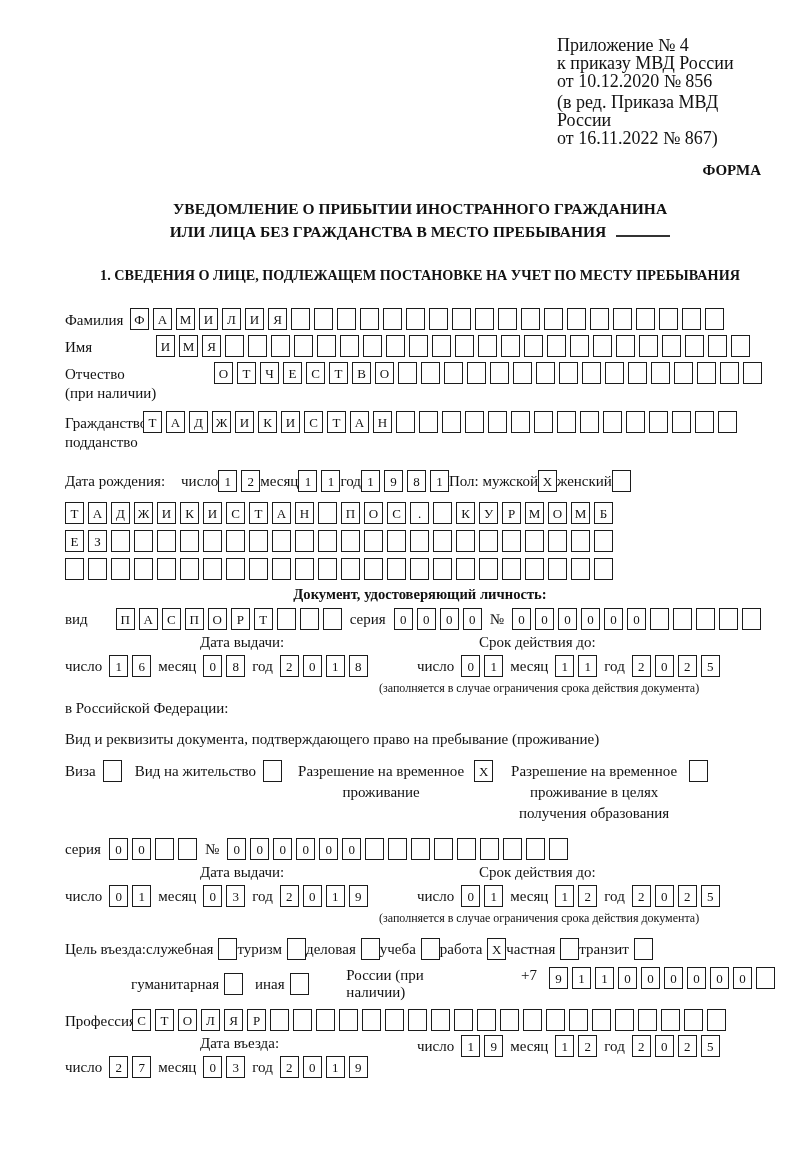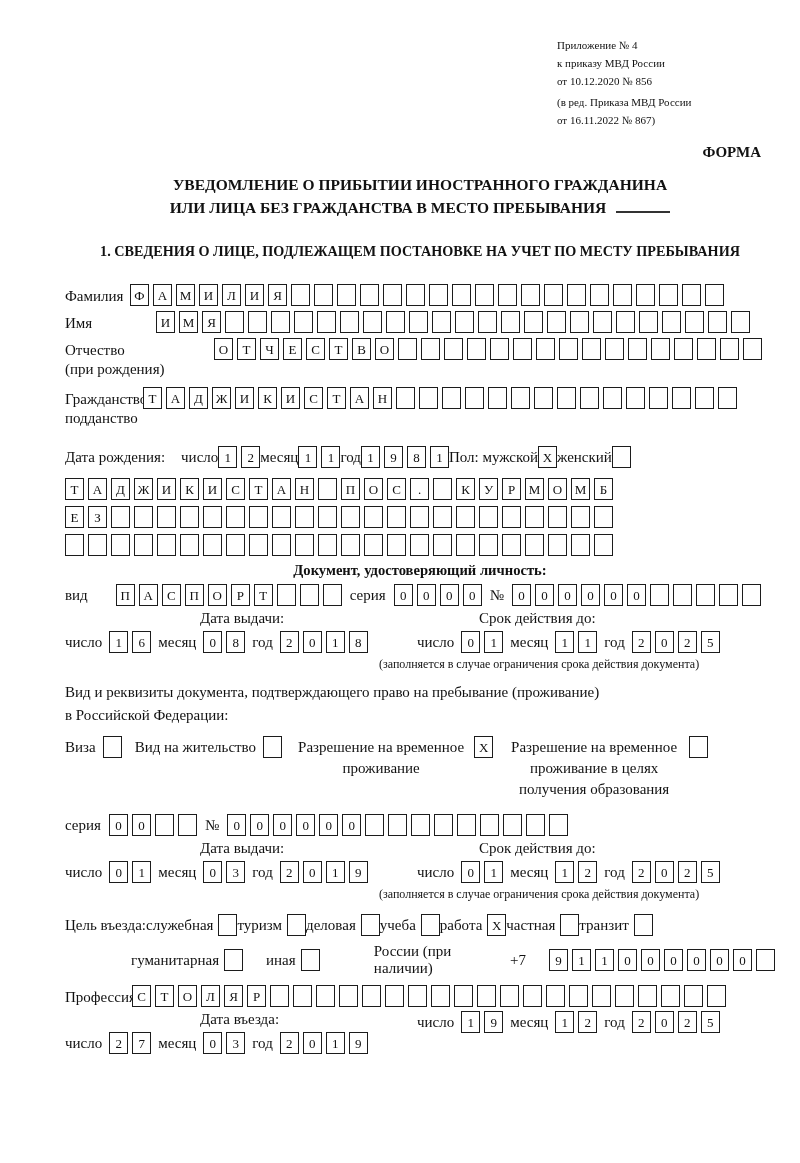--- a/index.html
+++ b/index.html
@@ -1,26 +1,26 @@
 <!DOCTYPE html>
 <html><head>
 <meta charset="utf-8">
 <style>
   * { margin:0; padding:0; box-sizing:border-box; }
   html,body { background:#ffffff; }
   body { width:800px; height:1163px; font-family:"Liberation Serif","DejaVu Serif",serif; color:#111; }
   .page { width:800px; height:1163px; padding:36px 25px 0 65px; overflow:hidden; }
 
   
-  .header-note { margin-left:492px; font-size:11px; line-height:18px; }
+  .header-note { margin-left:492px; font-size:18px; line-height:18px; }
   .header-note .gap { margin-top:3px; }
   .form-label { text-align:right; padding-right:14px; margin-top:15px; font-weight:bold; font-size:15px; }
 
   
-  .title { margin-top:12px; text-align:center; font-weight:bold; font-size:15.5px; line-height:23px; }
+  .title { margin-top:18px; text-align:center; font-weight:bold; font-size:15.5px; line-height:23px; }
   .uline { display:inline-block; width:54px; border-bottom:2px solid #333; height:13px; margin-left:10px; }
 
   .section-heading { margin-top:24px; text-align:center; font-weight:bold; font-size:14.2px; }
 
   
   .cells { display:flex; gap:4px; flex:none; }
   .cell { width:19px; height:22px; border:1.6px solid #1c1c1c; flex:none;
           display:flex; align-items:center; justify-content:center;
           font-size:13px; line-height:1; background:#fff; }
 
@@ -41,21 +41,21 @@
 
   
   .opts-row { display:flex; align-items:flex-start; margin-top:10px; gap:13px; font-size:15px; }
   .opt { display:flex; align-items:flex-start; gap:7px; }
   .opt-text { padding-top:3px; }
   .opt-block { text-align:center; line-height:21px; padding-top:1px; }
   .w170 { width:172px; } .w178 { width:176px; }
 
   
   .purpose-row { display:flex; align-items:center; margin-top:12px; font-size:15px; flex-wrap:nowrap; }
-  .purpose-row2 { display:flex; align-items:center; margin-top:7px; margin-left:66px; gap:23px; font-size:15px; }
+  .purpose-row2 { display:flex; margin-top:7px; margin-left:66px; gap:12px; font-size:15px; }
   .pobox { display:flex; align-items:center; gap:5px; }
 
   
   .series-row { display:flex; align-items:center; gap:8px; margin-top:14px; font-size:15px; }
 
   
   .stack { display:flex; flex-direction:column; gap:6px; }
   .multilabel { flex:none; font-size:15px; line-height:26px; }
   .intro { font-size:15px; line-height:22px; margin-top:9px; }
 </style>
@@ -140,21 +140,21 @@
         <span class="cell"></span>
         <span class="cell"></span>
         <span class="cell"></span>
         <span class="cell"></span>
       </div>
   </div>
 
   <div class="frow mt6">
     <div class="flabel" style="width:123px">
       <div>Отчество</div>
-      <div>(при рождения)</div>
+      <div>(при наличии)</div>
     </div>
     <div class="cells">
         <span class="cell">О</span>
         <span class="cell">Т</span>
         <span class="cell">Ч</span>
         <span class="cell">Е</span>
         <span class="cell">С</span>
         <span class="cell">Т</span>
         <span class="cell">В</span>
         <span class="cell">О</span>
@@ -406,22 +406,22 @@
             <span class="cell">2</span>
             <span class="cell">0</span>
             <span class="cell">2</span>
             <span class="cell">5</span>
           </span>
       </div>
       <div class="caption">(заполняется в случае ограничения срока действия документа)</div>
     </div>
   </div>
 
+  <div class="intro" style="margin-top:1px">в Российской Федерации:</div>
   <div class="intro">Вид и реквизиты документа, подтверждающего право на пребывание (проживание)</div>
-  <div class="intro" style="margin-top:1px">в Российской Федерации:</div>
 
   <div class="opts-row">
     <div class="opt">
       <span class="opt-text">Виза</span>
       <span class="cells">
           <span class="cell"></span>
         </span>
     </div>
     <div class="opt">
       <span class="opt-text">Вид на жительство</span>

